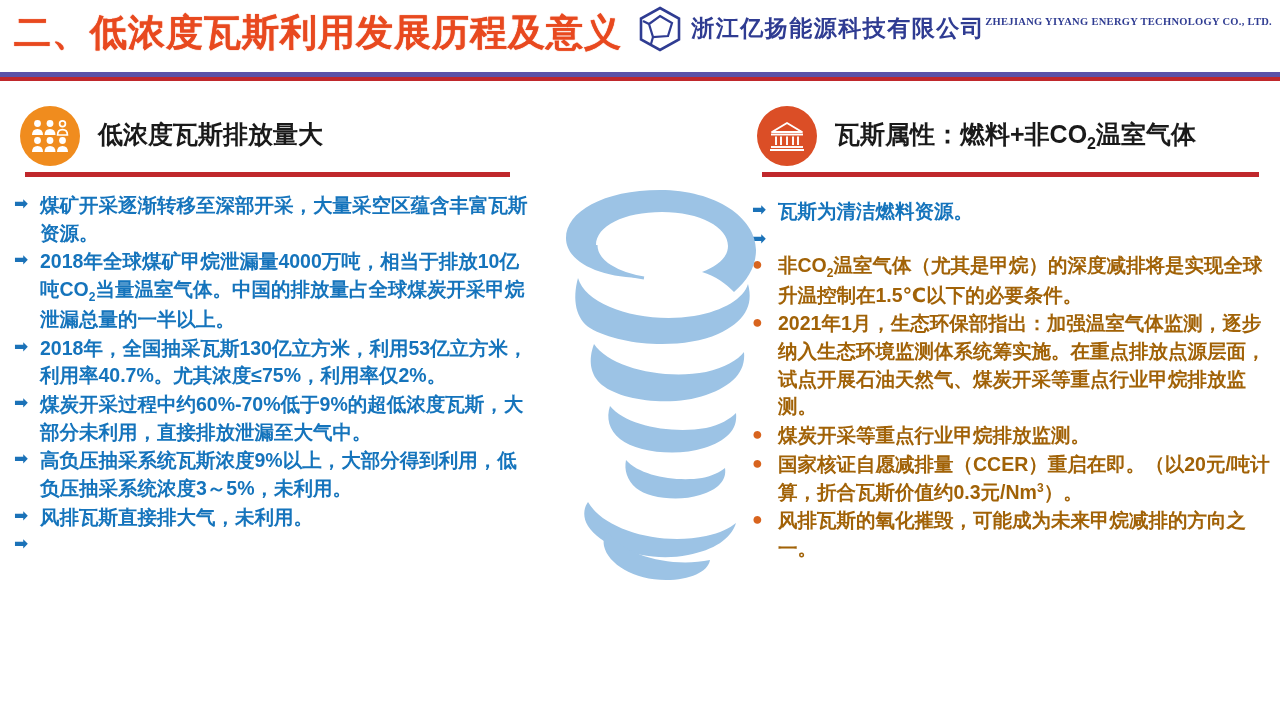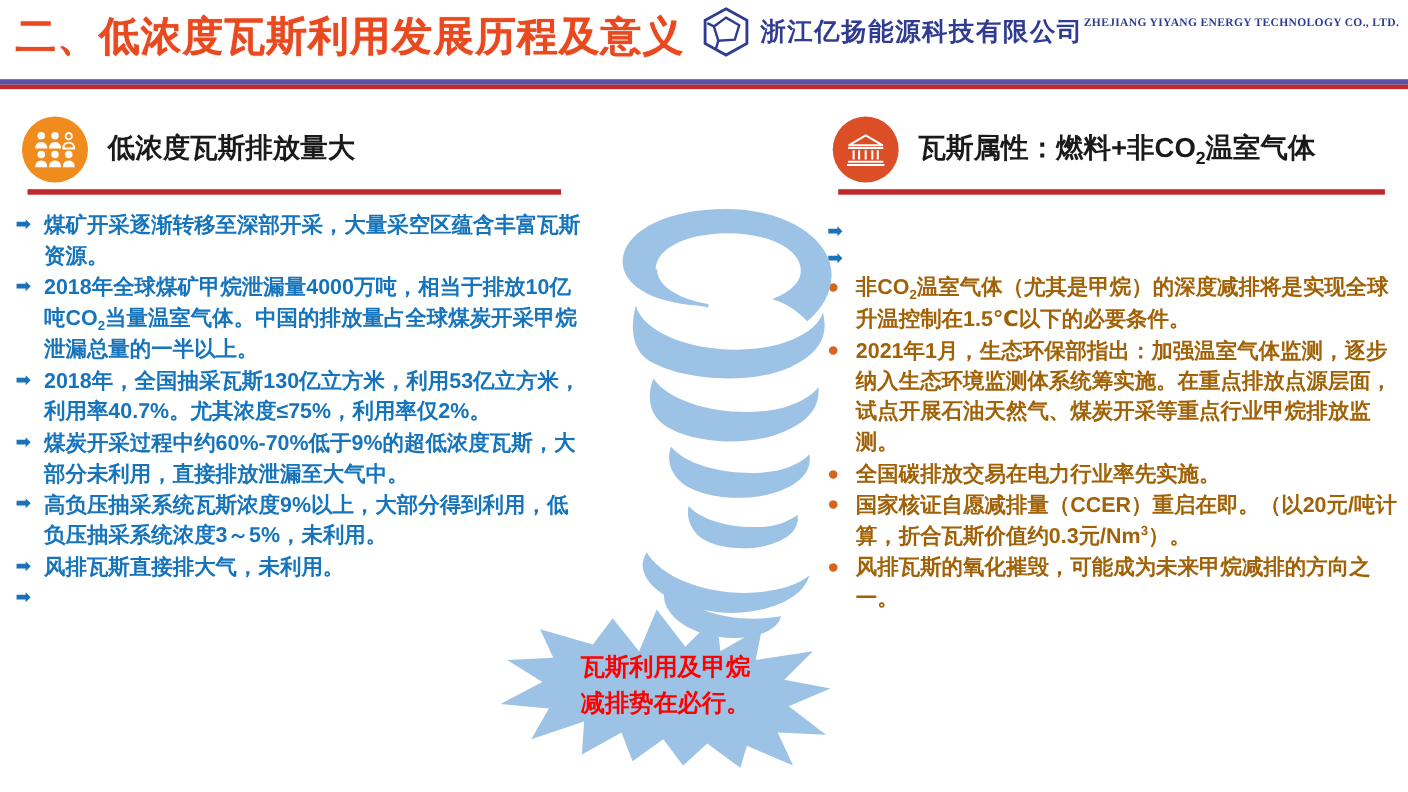--- a/index.html
+++ b/index.html
@@ -163,35 +163,36 @@
         <span class="tx t-blue">风排瓦斯直接排大气，未利用。</span>
       </div>
     <div class="bullet">
         <span class="mk b-arrow">➡</span>
       </div>
   </div>
 
   <div class="bullets fs-right" style="left:752px;top:198px;width:520px;">
     <div class="bullet">
         <span class="mk b-arrow">➡</span>
+        <span class="tx t-blue">瓦斯为清洁燃料资源。</span>
       </div>
     <div class="bullet">
         <span class="mk b-arrow">➡</span>
       </div>
     <div class="bullet">
         <span class="mk b-dot">●</span>
         <span class="tx t-orange">非CO<sub>2</sub>温室气体（尤其是甲烷）的深度减排将是实现全球升温控制在1.5℃以下的必要条件。</span>
       </div>
     <div class="bullet">
         <span class="mk b-dot">●</span>
         <span class="tx t-orange">2021年1月，生态环保部指出：加强温室气体监测，逐步纳入生态环境监测体系统筹实施。在重点排放点源层面，试点开展石油天然气、煤炭开采等重点行业甲烷排放监测。</span>
       </div>
     <div class="bullet">
         <span class="mk b-dot">●</span>
-        <span class="tx t-orange">全国碳排放交易在电力行业率先实施。</span>
+        <span class="tx t-orange">煤炭开采等重点行业甲烷排放监测。</span>
       </div>
     <div class="bullet">
         <span class="mk b-dot">●</span>
         <span class="tx t-orange">国家核证自愿减排量（CCER）重启在即。（以20元/吨计算，折合瓦斯价值约0.3元/Nm<sup>3</sup>）。</span>
       </div>
     <div class="bullet">
         <span class="mk b-dot">●</span>
         <span class="tx t-orange">风排瓦斯的氧化摧毁，可能成为未来甲烷减排的方向之一。</span>
       </div>
   </div>
@@ -202,27 +203,14 @@
       <path d="M30 96 C38 124 94 142 146 134 C176 129 196 116 200 102 C206 124 196 140 170 152 C134 168 72 164 42 146 C28 137 24 118 30 96 Z"></path>
       <path d="M46 162 C62 186 116 198 158 190 C176 186 190 178 196 170 C198 190 184 204 158 213 C124 225 74 219 54 203 C42 193 40 178 46 162 Z"></path>
       <path d="M62 224 C78 244 124 252 158 246 C172 243 182 237 188 231 C190 248 178 259 156 266 C128 275 88 270 72 257 C61 248 58 236 62 224 Z"></path>
       <path d="M78 278 C92 294 128 300 154 296 C164 294 172 290 177 286 C179 299 169 308 152 313 C130 320 100 316 88 306 C79 298 76 288 78 278 Z"></path>
       <path d="M40 320 C56 348 112 364 158 354 C172 351 182 346 188 341 C183 357 166 368 140 373 C100 381 54 366 40 344 C35 336 35 327 40 320 Z"></path>
       <path d="M60 350 C76 374 124 386 162 378 C160 390 142 398 118 398 C86 398 60 382 56 364 C55 358 56 353 60 350 Z"></path>
     </g>
     <path d="M96 96 C70 92 48 80 48 63" fill="none" stroke="#9CC3E5" stroke-width="3"></path>
   </svg>
 
-  <div class="burst">
-    <svg width="300" height="150" viewBox="0 0 300 150">
-      <polygon fill="#9CC3E5" points="
-        102,14 126,44 142,6 168,40 196,12 200,44 238,22 232,52
-        284,44 258,70 300,78 262,94 296,120 252,118 266,148 224,130
-        218,150 188,128 166,148 148,124 120,144 110,118 74,138 76,108
-        28,124 44,96 0,92 38,72 6,52 48,50 36,24 84,38"></polygon>
-    </svg>
-    <div class="burst-text">
-      <span>瓦斯利用及甲烷</span>
-      <span>减排势在必行。</span>
-    </div>
-  </div>
 
 </div>
 
 </body></html>

